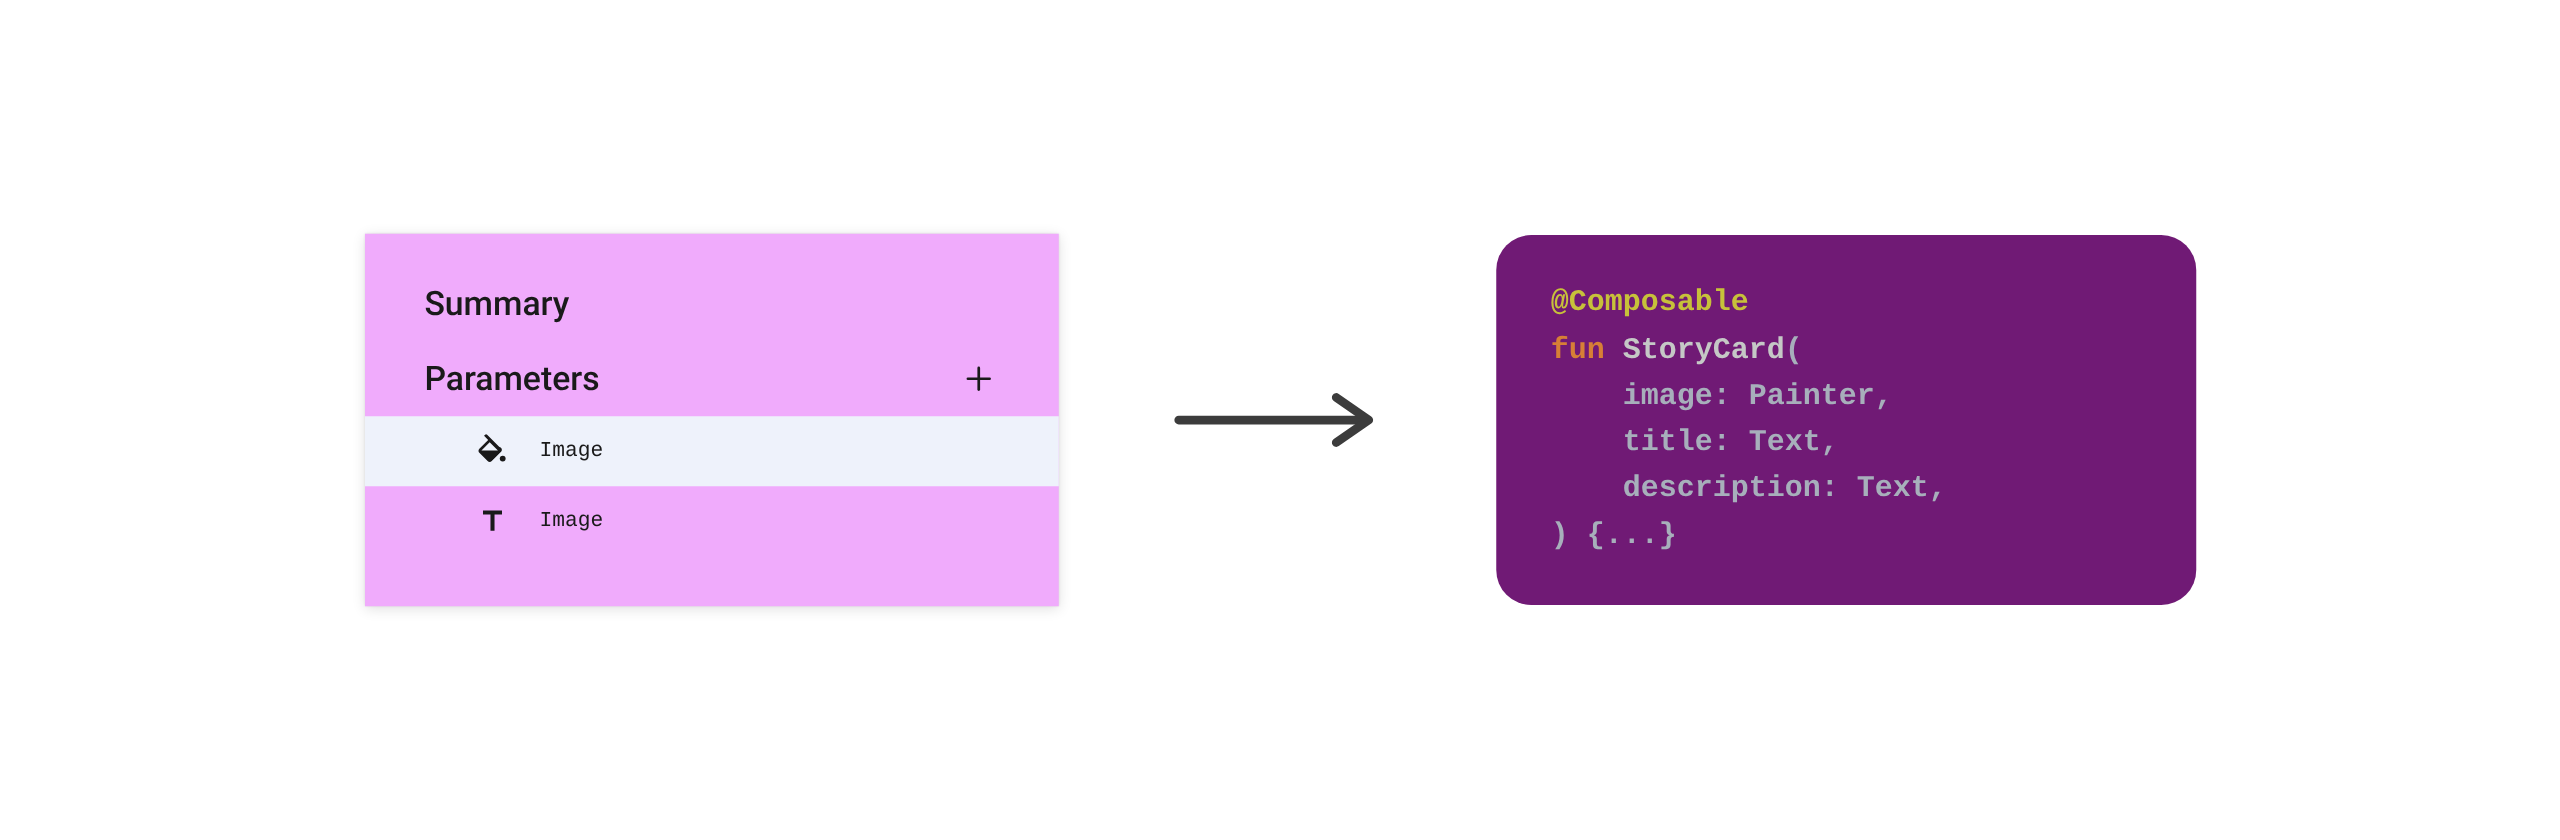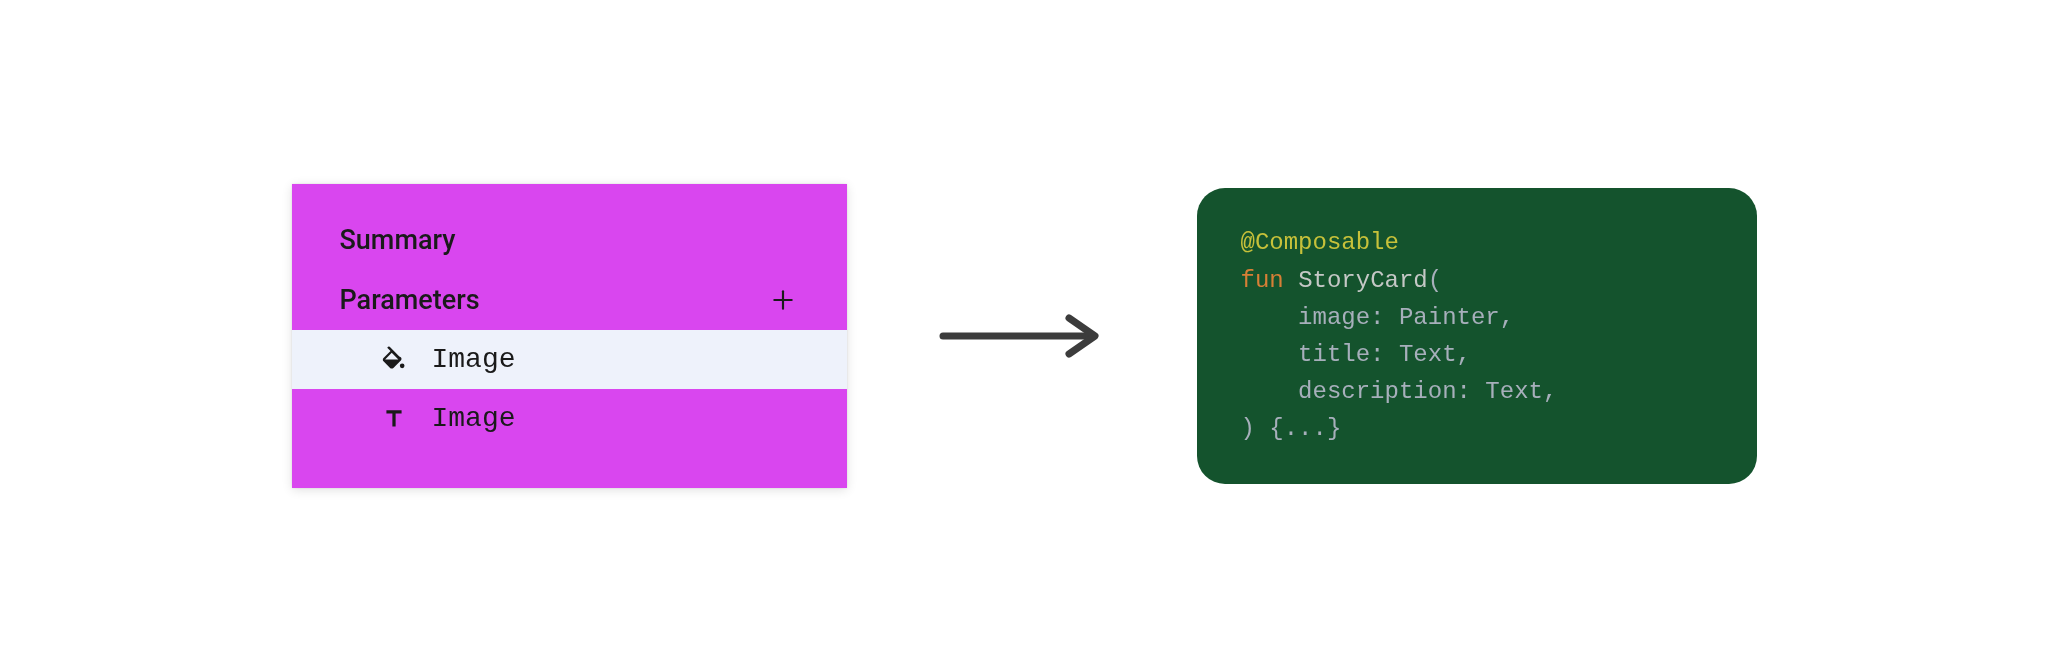--- a/index.html
+++ b/index.html
@@ -10,21 +10,21 @@
       display: flex;
       align-items: center;
       justify-content: center;
       gap: 90px;
       padding: 40px;
     }
 
     
     .panel {
       width: 555px;
-      background: #d946ef;
+      background: #f0abfc;
       box-shadow: 0 2px 10px rgba(0,0,0,0.12), 0 0 2px rgba(0,0,0,0.1);
       padding-top: 30px;
       padding-bottom: 40px;
     }
     .panel-heading {
       font-size: 27px;
       font-weight: 500;
       color: #1a1a1a;
       padding: 10px 48px 22px 48px;
     }
@@ -45,44 +45,45 @@
       background: none; border: none; cursor: pointer;
       color: #1a1a1a;
     }
     .param-list { }
     .param-item {
       display: flex;
       align-items: center;
       gap: 24px;
       padding: 14px 48px 14px 88px;
       font-family: "SFMono-Regular", Consolas, "Liberation Mono", Menlo, monospace;
-      font-size: 28px;
+      font-size: 17px;
       color: #1a1a1a;
       cursor: pointer;
     }
     .param-item.selected {
       background: #eef2fb;
     }
     .param-icon {
       width: 28px; height: 28px;
       display: flex; align-items: center; justify-content: center;
       flex-shrink: 0;
     }
 
     
     .arrow-wrap {
       display: flex; align-items: center; justify-content: center;
     }
 
     
     .code-card {
-      background: #14532d;
+      background: #701a75;
       border-radius: 28px;
       padding: 36px 44px;
       width: 560px;
+      font-weight: bold;
     }
     .code {
       font-family: "SFMono-Regular", Consolas, "Liberation Mono", Menlo, monospace;
       font-size: 24px;
       line-height: 1.55;
       white-space: pre;
     }
     .tok-annotation { color: #c7c13a; }
     .tok-keyword   { color: #d77f36; }
     .tok-fn        { color: #c5c8c6; }

